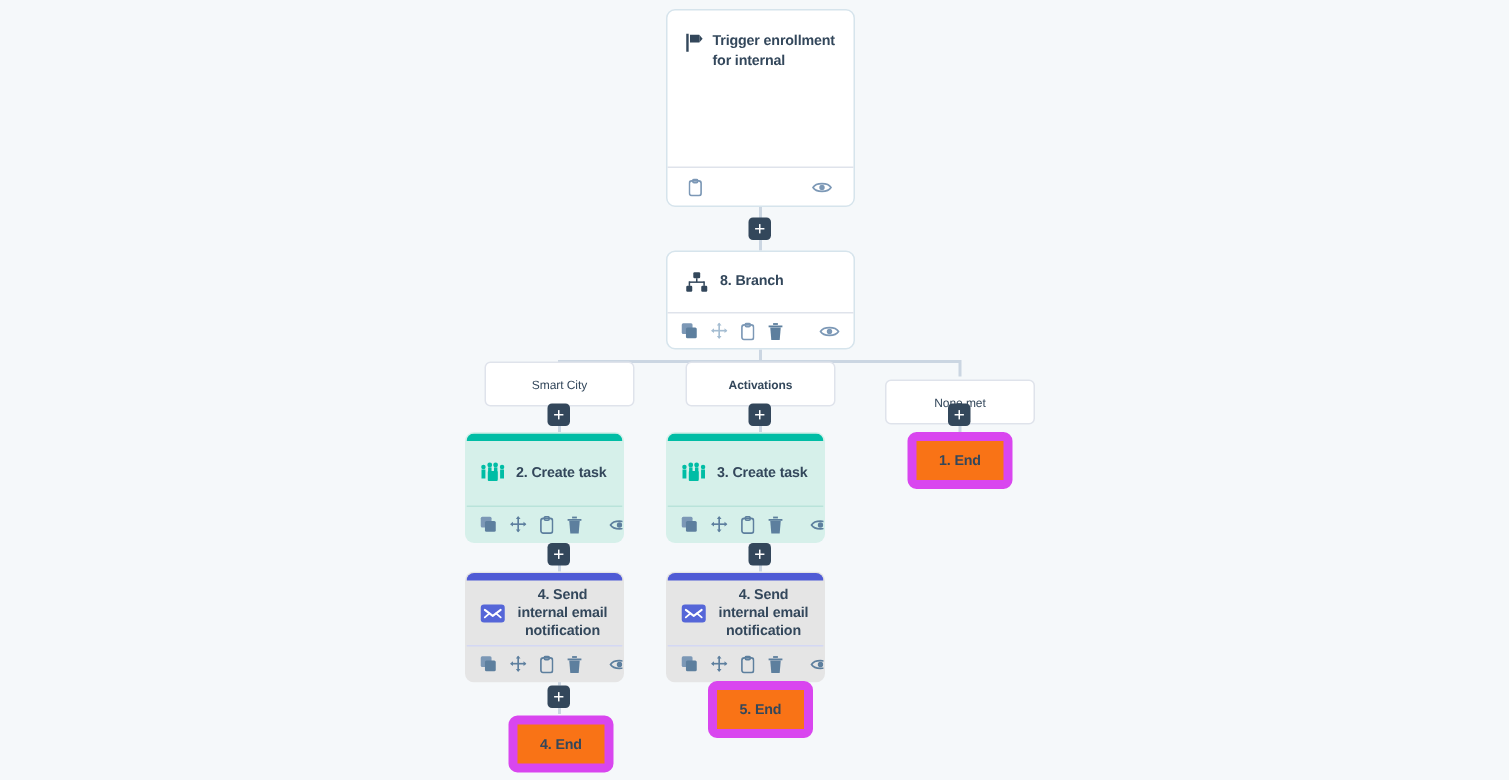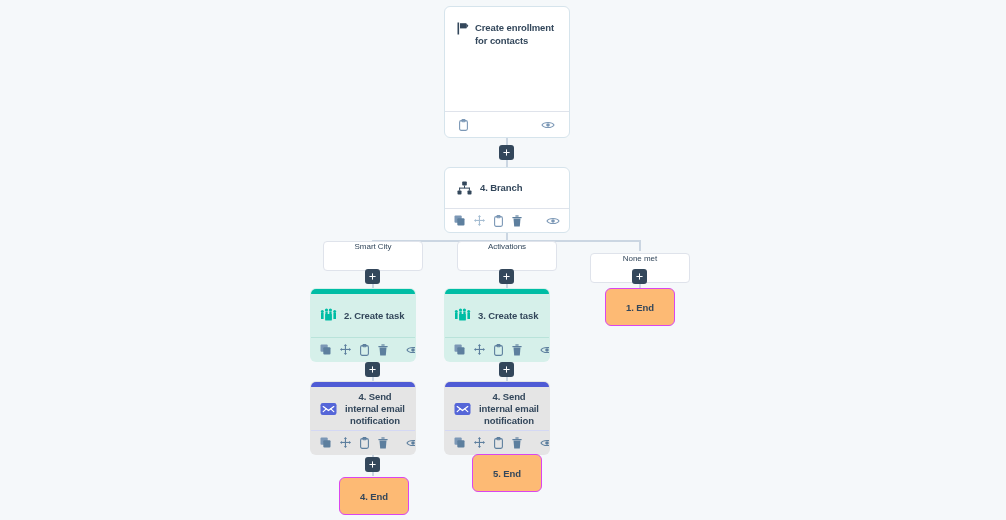--- a/index.html
+++ b/index.html
@@ -150,43 +150,43 @@
   .email-card { background: #e5e5e5; }
   .email-card .act-bar { background: #4f5bd5; }
   .email-card .act-foot { border-top: 1px solid #d4d8f4; }
 
   
   .end-node {
     position: absolute;
     box-sizing: border-box;
     width: 70px;
     height: 38px;
-    background: #fdba74;
-    border: 1px solid #d946ef;
+    background: #f97316;
+    border: 6px solid #d946ef;
     border-radius: 6px;
     display: flex;
     align-items: center;
     justify-content: center;
     font-size: 9.5px;
     font-weight: bold;
     color: #33475b;
     letter-spacing: -0.1px;
   }
 
   
   .branch-label {
     position: absolute;
     box-sizing: border-box;
     width: 100px;
     height: 30px;
     background: #ffffff;
     border: 1px solid #dfe3eb;
     border-radius: 4px;
     display: flex;
-    align-items: flex-start;
+    align-items: center;
     justify-content: center;
     font-size: 8px;
     color: #33475b;
     letter-spacing: -0.05px;
   }
 
   
   .plus-btn {
     position: absolute;
     width: 15px;
@@ -238,21 +238,21 @@
 
   <div class="node trigger-card">
     <div class="trigger-head">
       <span style="flex:0 0 auto; padding-top:1px;">
         <svg class="ficon" width="12" height="13" viewBox="0 0 12 13">
           <rect x="0.5" y="0.5" width="1.6" height="12" fill="#33475b"></rect>
           <path d="M3 1.2 L9.2 1.2 L9.2 6.4 L3 6.4 Z" fill="#33475b"></path>
           <path d="M9.2 1.2 L11.4 3.8 L9.2 6.4 Z" fill="#33475b"></path>
         </svg>
       </span>
-      <span class="trigger-title">Create enrollment for contacts</span>
+      <span class="trigger-title">Trigger enrollment for internal</span>
     </div>
     <div class="trigger-foot">
       <span class="icon-btn">
         <svg class="ficon" width="9" height="12" viewBox="0 0 9 12">
           <rect x="0.6" y="1.6" width="7.8" height="9.8" rx="1.6" fill="none" stroke="#7c98b6" stroke-width="1.1"></rect>
           <rect x="2.9" y="0.5" width="3.2" height="2.3" rx="0.8" fill="none" stroke="#7c98b6" stroke-width="1.1"></rect>
         </svg>
       </span>
       <span class="icon-btn">
         <svg class="ficon" width="14" height="10" viewBox="0 0 14 10">
@@ -276,21 +276,21 @@
         <svg class="ficon" width="15" height="14" viewBox="0 0 15 14">
           <rect x="5.2" y="0.5" width="4.6" height="4" rx="0.8" fill="#33475b"></rect>
           <rect x="0.5" y="9.5" width="4" height="4" rx="0.8" fill="#33475b"></rect>
           <rect x="10.5" y="9.5" width="4" height="4" rx="0.8" fill="#33475b"></rect>
           <rect x="7" y="4.5" width="1" height="2.6" fill="#33475b"></rect>
           <rect x="2.5" y="6.6" width="10" height="1" fill="#33475b"></rect>
           <rect x="2.1" y="6.6" width="1" height="3" fill="#33475b"></rect>
           <rect x="11.9" y="6.6" width="1" height="3" fill="#33475b"></rect>
         </svg>
       </span>
-      <span class="card-title">4. Branch</span>
+      <span class="card-title">8. Branch</span>
     </div>
     <div class="card-foot">
       <span class="icon-btn">
         <svg class="ficon" width="11" height="11" viewBox="0 0 11 11">
           <rect x="0.5" y="0.5" width="7.2" height="7.2" rx="1" fill="#7c98b6"></rect>
           <rect x="3.3" y="3.3" width="7.2" height="7.2" rx="1" fill="#5d7f9e"></rect>
         </svg>
       </span>
       <span class="icon-btn">
         <svg class="ficon" width="11" height="11" viewBox="0 0 11 11">
@@ -321,21 +321,21 @@
           <path d="M1 5 C3 1.6 11 1.6 13 5 C11 8.4 3 8.4 1 5 Z" fill="none" stroke="#7c98b6" stroke-width="1.1"></path>
           <circle cx="7" cy="5" r="1.8" fill="#7c98b6"></circle>
         </svg>
       </span>
     </div>
   </div>
 
   <div class="branch-label" style="left:323px; top:241px;">
     <span>Smart City</span>
   </div>
-  <div class="branch-label" style="left:457px; top:241px;">
+  <div class="branch-label" style="left:457px; top:241px;font-weight:bold;">
     <span>Activations</span>
   </div>
   <div class="branch-label" style="left:590px; top:253px;">
     <span>None met</span>
   </div>
 
   <div class="plus-btn" style="left:365px; top:269px;">
     <svg width="7" height="7" viewBox="0 0 7 7">
       <rect x="3" y="0.4" width="1" height="6.2" fill="#ffffff"></rect>
       <rect x="0.4" y="3" width="6.2" height="1" fill="#ffffff"></rect>

